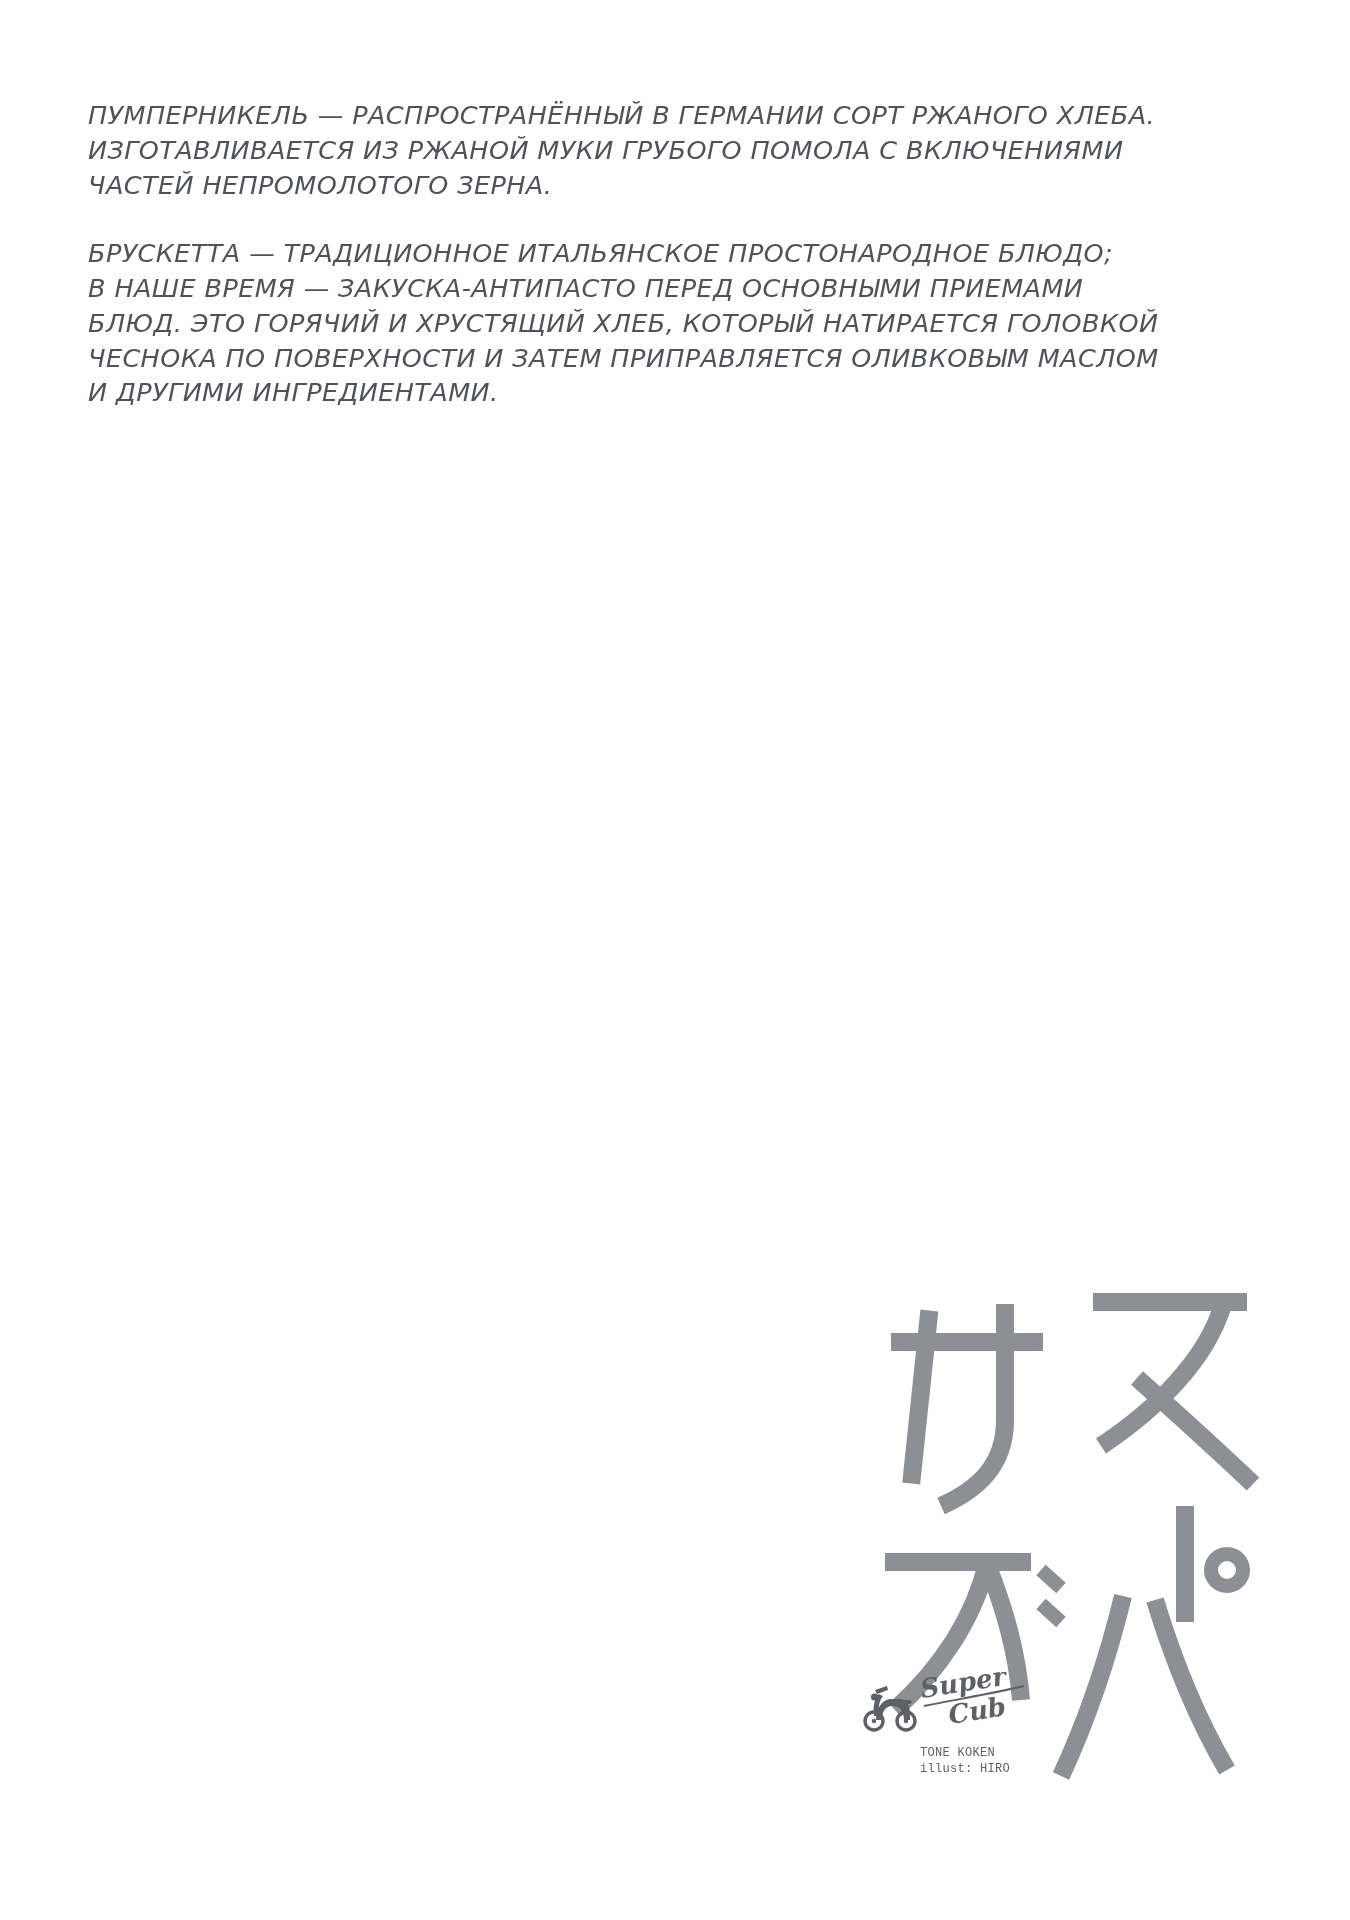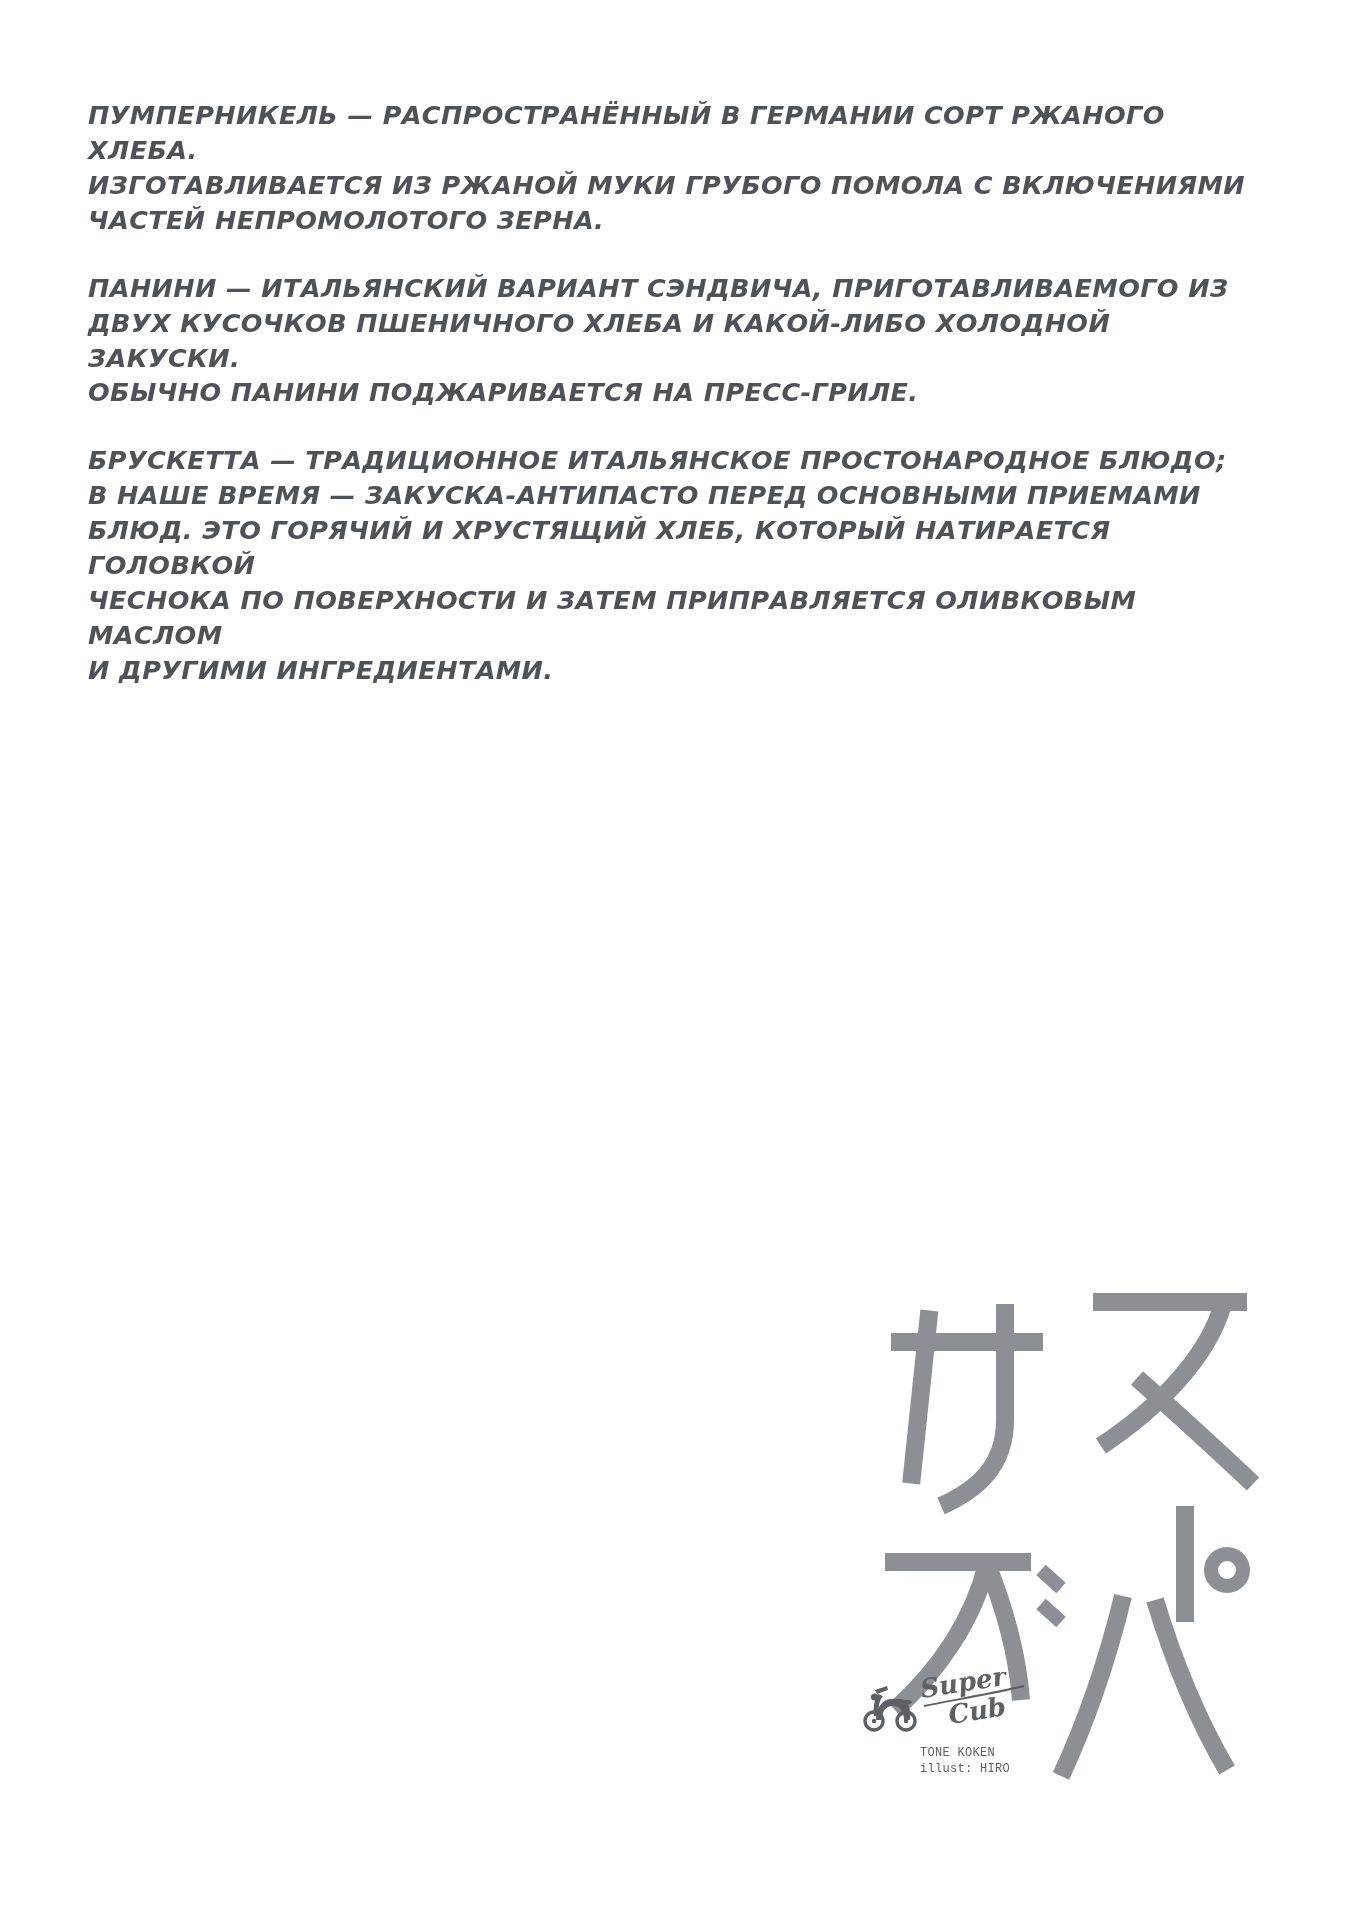--- a/index.html
+++ b/index.html
@@ -29,21 +29,21 @@
     width: 1160px;
   }
 
   .para {
     color: #4f5358;
     font-family: "DejaVu Sans", sans-serif;
     font-size: 25.5px;
     line-height: 1.37;
     letter-spacing: 0.4px;
     font-style: italic;
-    font-weight: 700;
+    font-weight: 400;
     text-transform: uppercase;
     margin: 0 0 33px 0;
     white-space: pre-line;
   }
   .para:last-child { margin-bottom: 16px; }
 
   
   .kana-art {
     position: absolute;
     left: 855px;
@@ -91,23 +91,20 @@
 </style>
 </head>
 <body>
 
 <div class="page">
 
   <div class="text-block">
     <p class="para">ПУМПЕРНИКЕЛЬ — РАСПРОСТРАНЁННЫЙ В ГЕРМАНИИ СОРТ РЖАНОГО ХЛЕБА.
 ИЗГОТАВЛИВАЕТСЯ ИЗ РЖАНОЙ МУКИ ГРУБОГО ПОМОЛА С ВКЛЮЧЕНИЯМИ
 ЧАСТЕЙ НЕПРОМОЛОТОГО ЗЕРНА.</p>
-    <p class="para">ПАНИНИ — ИТАЛЬЯНСКИЙ ВАРИАНТ СЭНДВИЧА, ПРИГОТАВЛИВАЕМОГО ИЗ
-ДВУХ КУСОЧКОВ ПШЕНИЧНОГО ХЛЕБА И КАКОЙ-ЛИБО ХОЛОДНОЙ ЗАКУСКИ.
-ОБЫЧНО ПАНИНИ ПОДЖАРИВАЕТСЯ НА ПРЕСС-ГРИЛЕ.</p>
     <p class="para">БРУСКЕТТА — ТРАДИЦИОННОЕ ИТАЛЬЯНСКОЕ ПРОСТОНАРОДНОЕ БЛЮДО;
 В НАШЕ ВРЕМЯ — ЗАКУСКА-АНТИПАСТО ПЕРЕД ОСНОВНЫМИ ПРИЕМАМИ
 БЛЮД. ЭТО ГОРЯЧИЙ И ХРУСТЯЩИЙ ХЛЕБ, КОТОРЫЙ НАТИРАЕТСЯ ГОЛОВКОЙ
 ЧЕСНОКА ПО ПОВЕРХНОСТИ И ЗАТЕМ ПРИПРАВЛЯЕТСЯ ОЛИВКОВЫМ МАСЛОМ
 И ДРУГИМИ ИНГРЕДИЕНТАМИ.</p>
   </div>
 
   <div class="kana-art">
     <svg viewBox="0 0 420 540" width="420" height="540" fill="none" stroke="#8c9094" stroke-width="17" stroke-linecap="butt">
 

